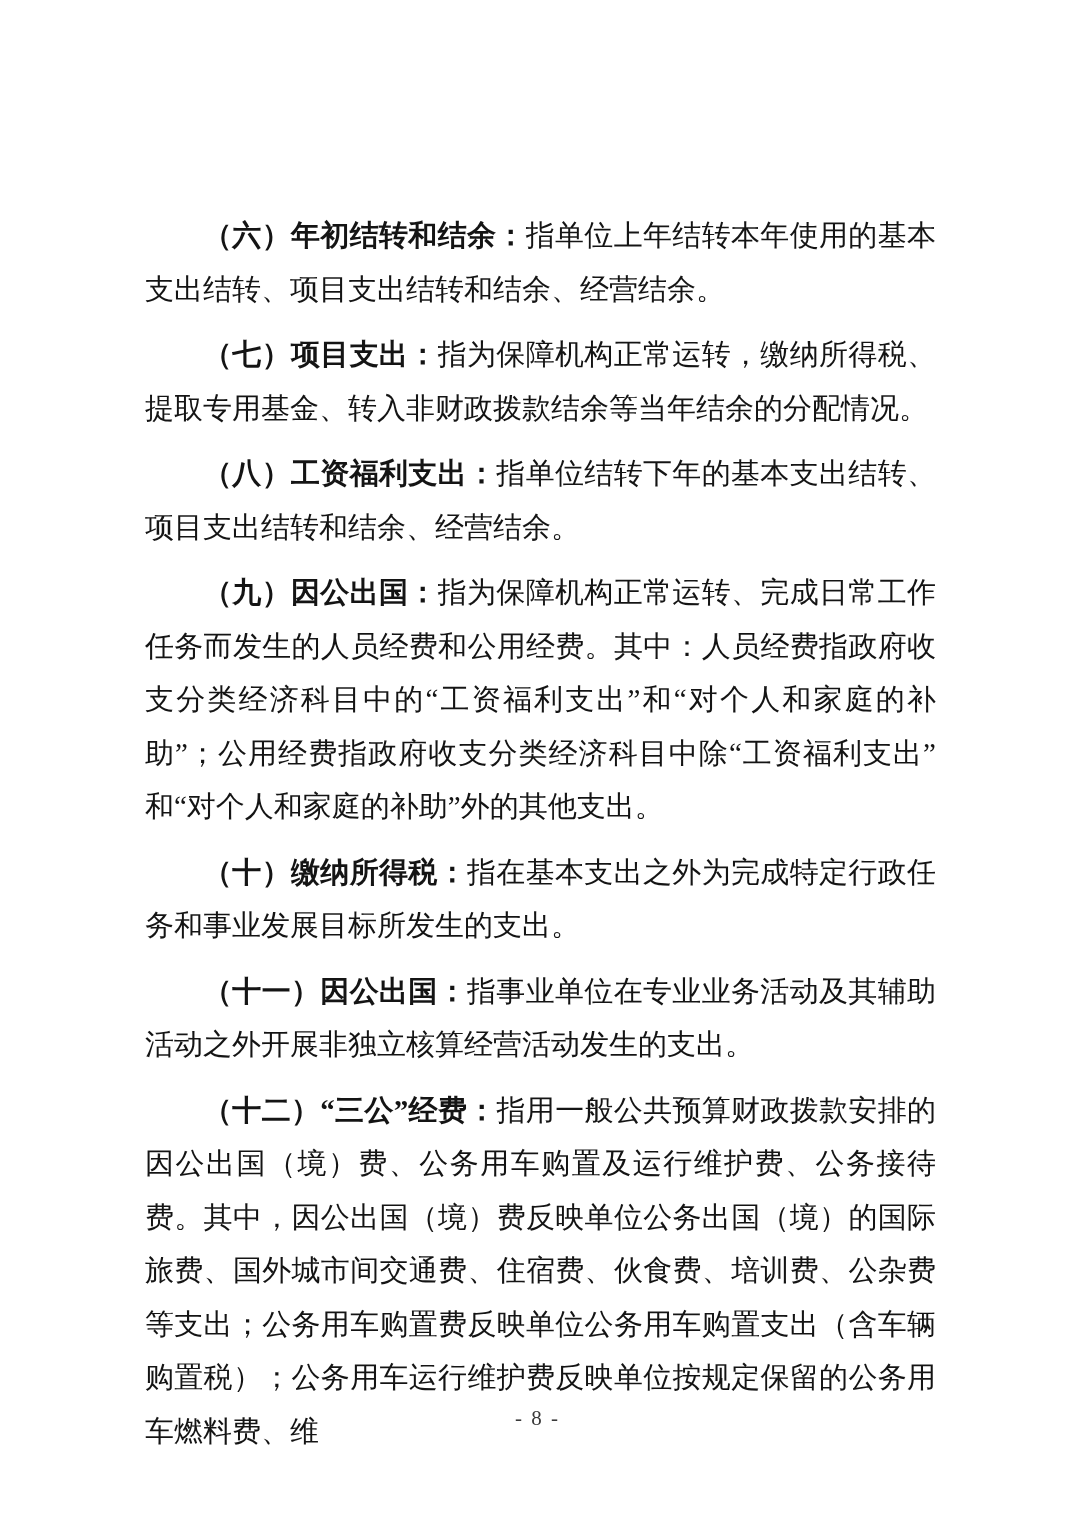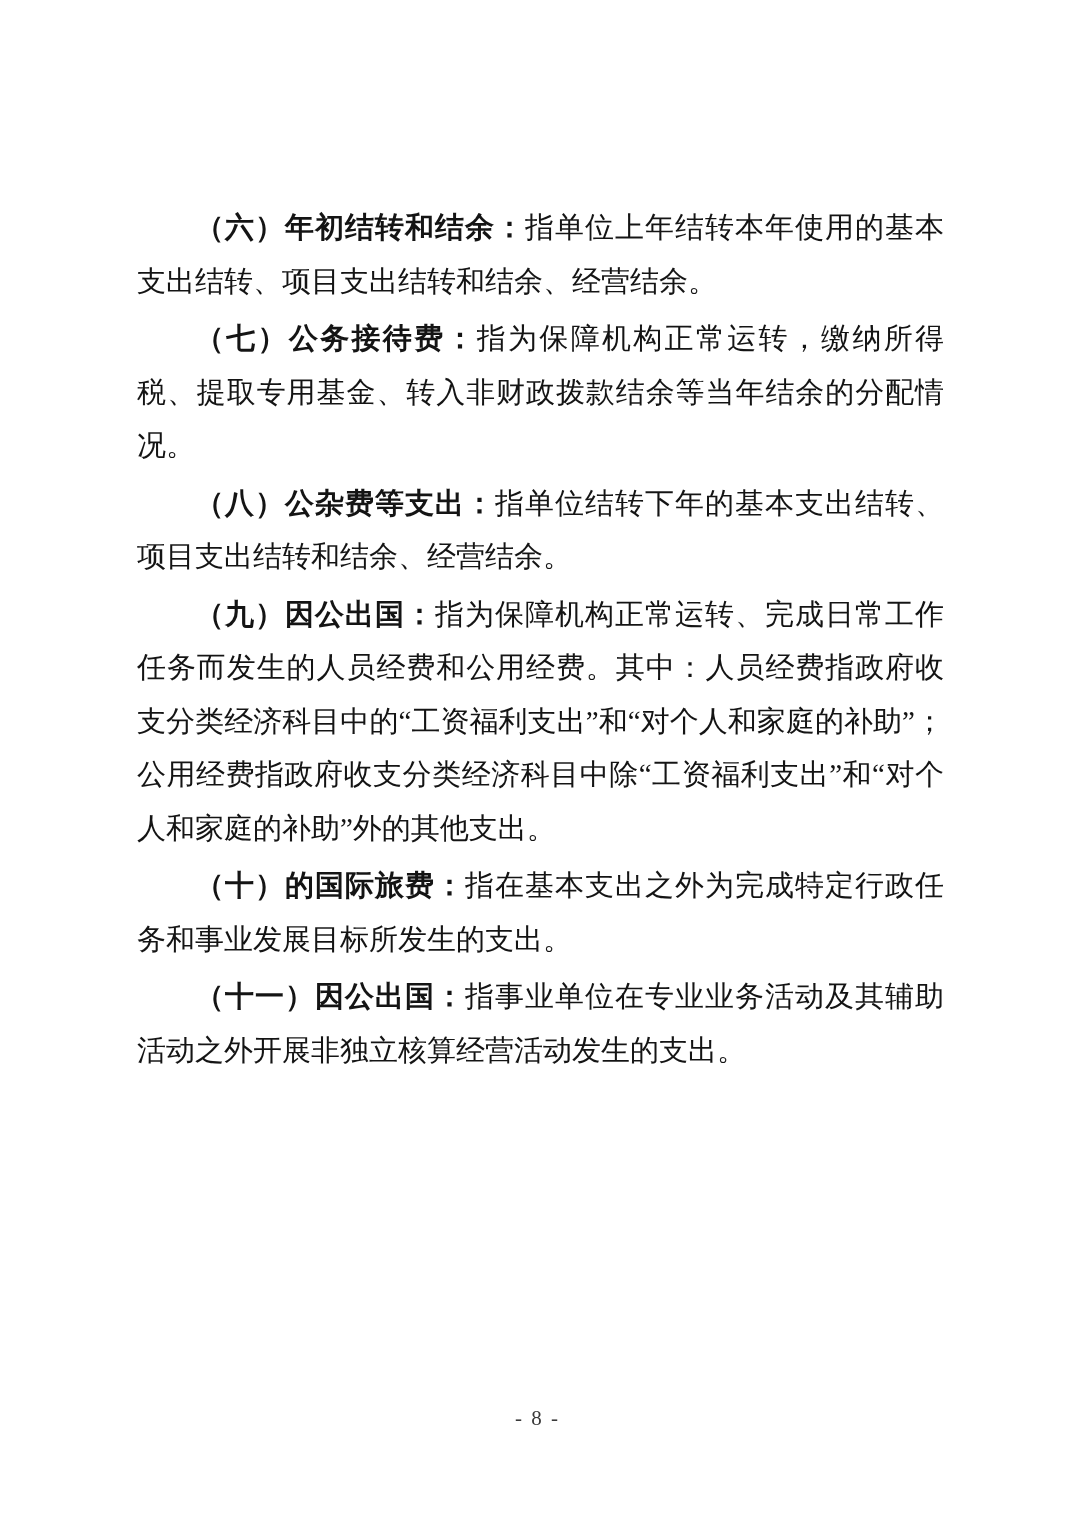--- a/index.html
+++ b/index.html
@@ -20,21 +20,21 @@
     position: absolute;
     left: 133px;
     top: 197px;
     width: 815px;
     font-size: 29px;
     line-height: 53.5px;
     text-align: justify;
     letter-spacing: 0;
   }
   .para {
-    margin: 4px;
+    margin: 12px;
     text-indent: 2em;
     word-break: break-all;
     overflow-wrap: break-word;
   }
   .lead {
     font-weight: 700;
   }
   .page-number {
     position: absolute;
     left: 0;
@@ -46,20 +46,21 @@
     color: #3a3a3a;
     letter-spacing: 2px;
   }
 </style>
 </head>
 <body>
 
 <div class="page">
   <div class="content">
     <p class="para"><span class="lead">（六）年初结转和结余：</span><span>指单位上年结转本年使用的基本支出结转、项目支出结转和结余、经营结余。</span></p>
-    <p class="para"><span class="lead">（七）公务接待费：</span><span>指为保障机构正常运转，缴纳所得税、提取专用基金、转入非财政拨款结余等当年结余的分配情况。</span></p>
-    <p class="para"><span class="lead">（八）公杂费等支出：</span><span>指单位结转下年的基本支出结转、项目支出结转和结余、经营结余。</span></p>
+    <p class="para"><span class="lead">（七）项目支出：</span><span>指为保障机构正常运转，缴纳所得税、提取专用基金、转入非财政拨款结余等当年结余的分配情况。</span></p>
+    <p class="para"><span class="lead">（八）工资福利支出：</span><span>指单位结转下年的基本支出结转、项目支出结转和结余、经营结余。</span></p>
     <p class="para"><span class="lead">（九）因公出国：</span><span>指为保障机构正常运转、完成日常工作任务而发生的人员经费和公用经费。其中：人员经费指政府收支分类经济科目中的“工资福利支出”和“对个人和家庭的补助”；公用经费指政府收支分类经济科目中除“工资福利支出”和“对个人和家庭的补助”外的其他支出。</span></p>
-    <p class="para"><span class="lead">（十）的国际旅费：</span><span>指在基本支出之外为完成特定行政任务和事业发展目标所发生的支出。</span></p>
+    <p class="para"><span class="lead">（十）缴纳所得税：</span><span>指在基本支出之外为完成特定行政任务和事业发展目标所发生的支出。</span></p>
     <p class="para"><span class="lead">（十一）因公出国：</span><span>指事业单位在专业业务活动及其辅助活动之外开展非独立核算经营活动发生的支出。</span></p>
+    <p class="para"><span class="lead">（十二）“三公”经费：</span><span>指用一般公共预算财政拨款安排的因公出国（境）费、公务用车购置及运行维护费、公务接待费。其中，因公出国（境）费反映单位公务出国（境）的国际旅费、国外城市间交通费、住宿费、伙食费、培训费、公杂费等支出；公务用车购置费反映单位公务用车购置支出（含车辆购置税）；公务用车运行维护费反映单位按规定保留的公务用车燃料费、维</span></p>
   </div>
   <div class="page-number">- 8 -</div>
 </div>
 
 </body></html>

